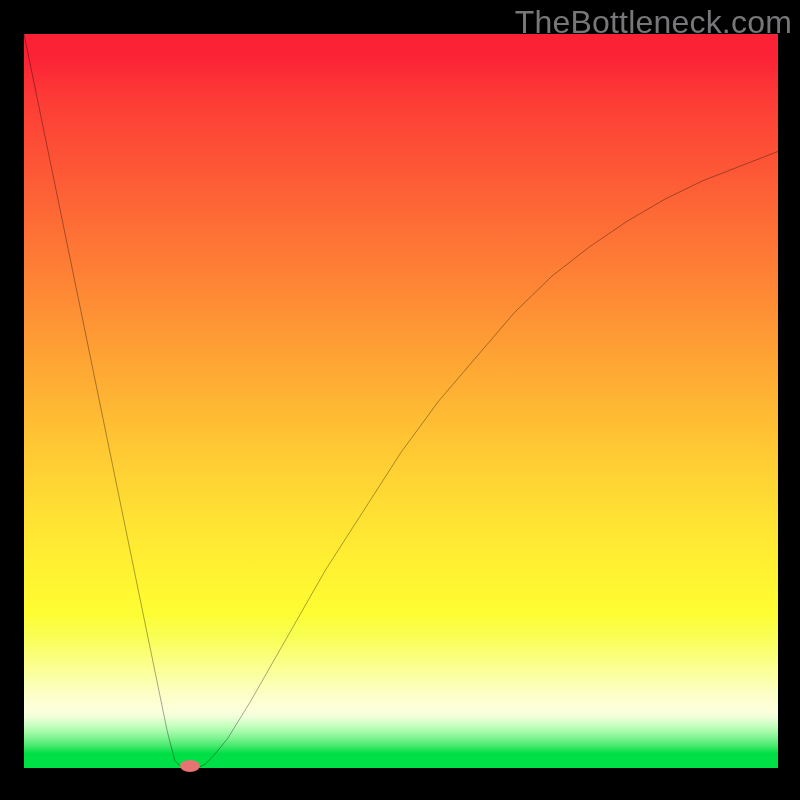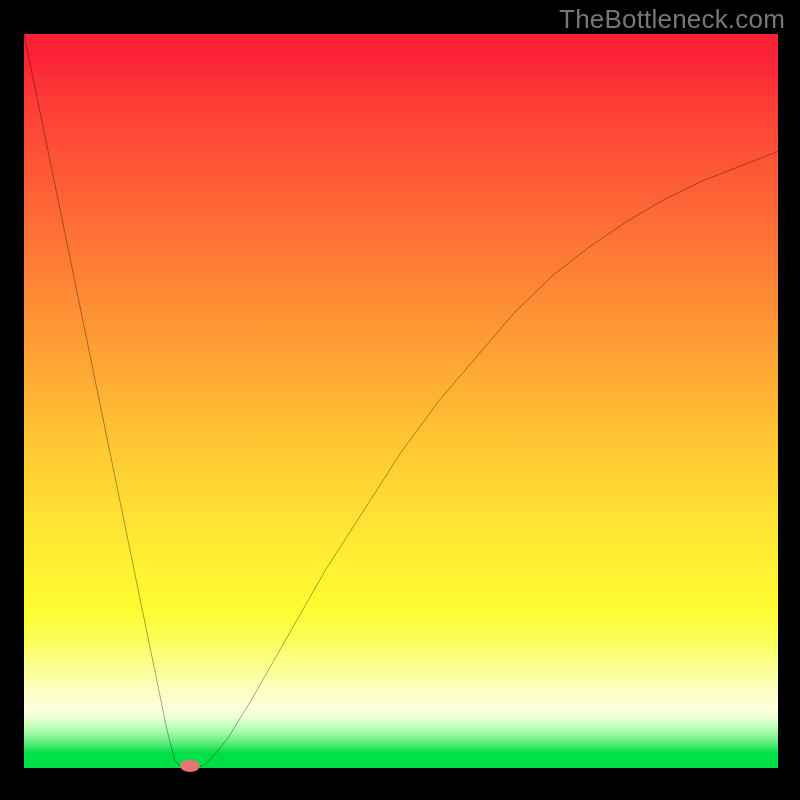--- a/index.html
+++ b/index.html
@@ -63,23 +63,23 @@
   .dot {
     position: absolute;
     width: 20px;
     height: 12px;
     border-radius: 50%;
     background: #e77372;
   }
   .watermark {
     position: absolute;
     top: 4px;
-    right: 15px;
+    right: 8px;
     font-family: Arial, Helvetica, sans-serif;
-    font-size: 26px;
+    font-size: 32px;
     font-weight: 400;
     color: #77777a;
     letter-spacing: 0.2px;
   }
 </style>
 </head>
 <body>
 
 <div class="frame">
   <div class="plot"></div>

